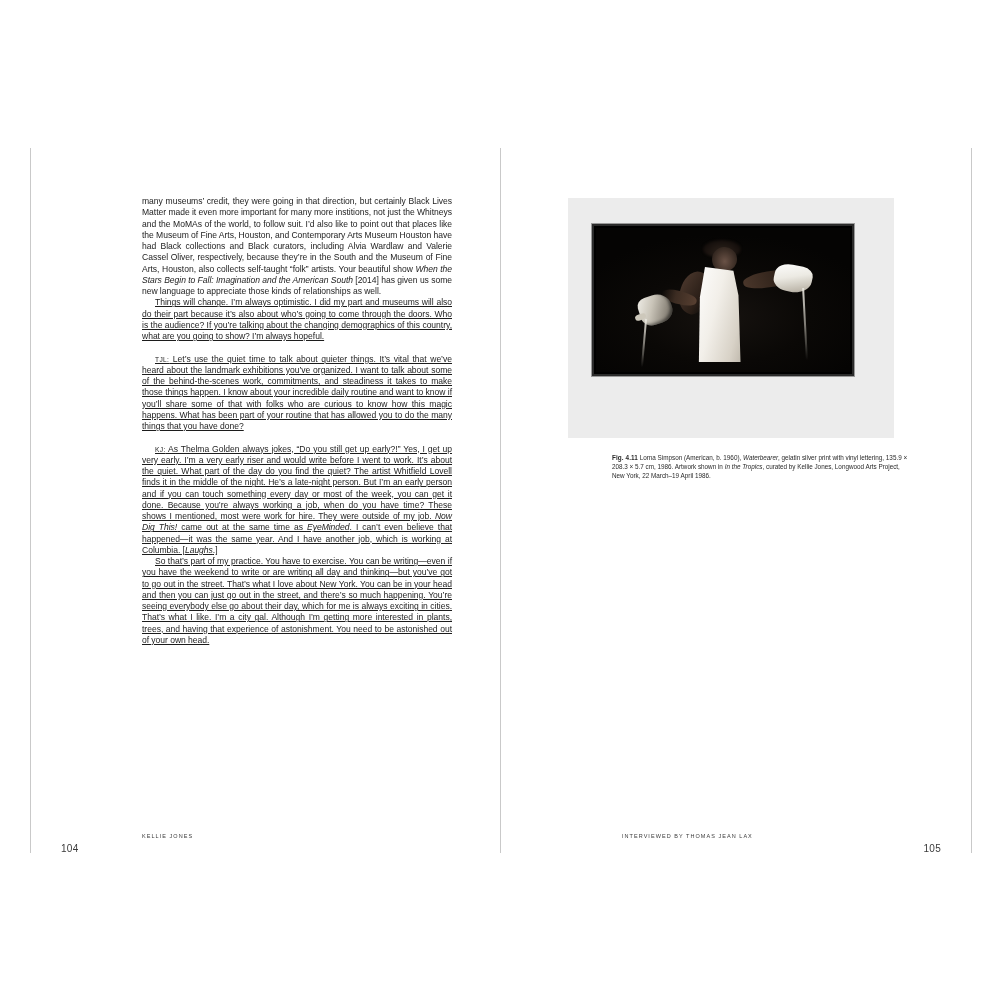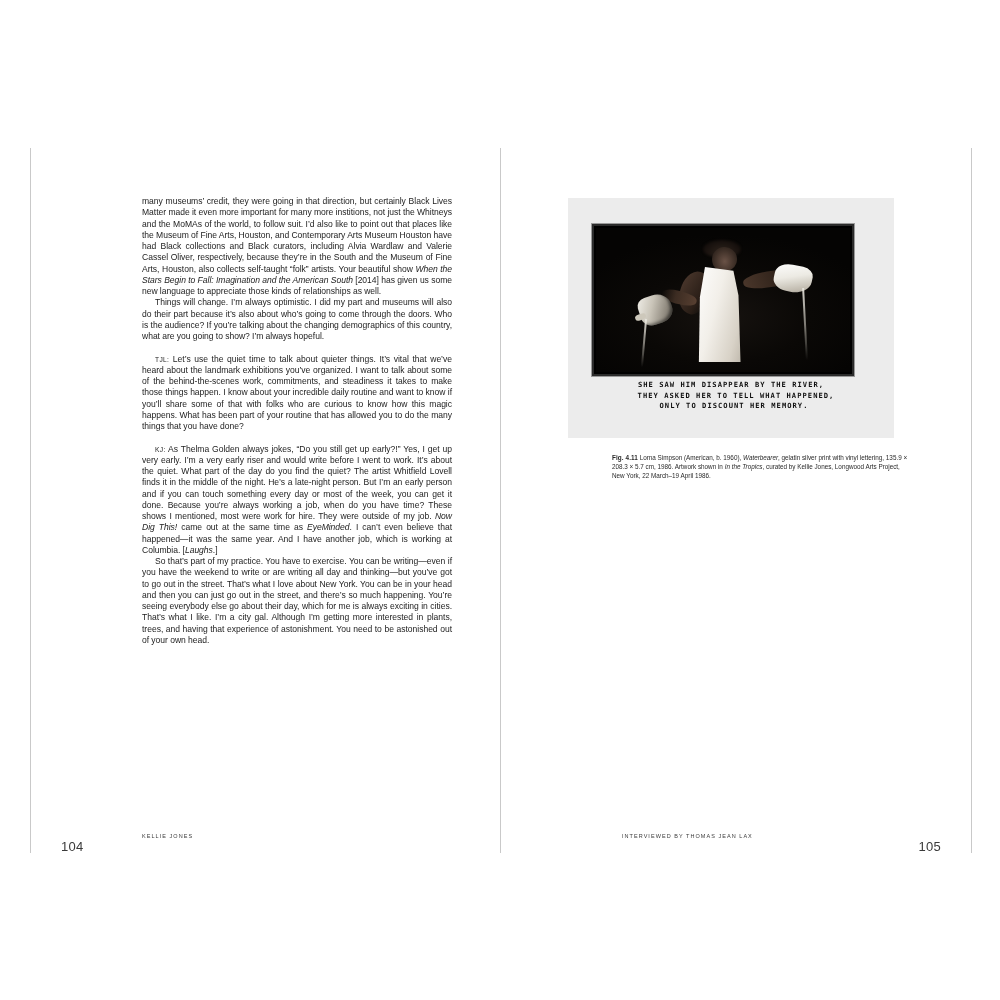--- a/index.html
+++ b/index.html
@@ -45,21 +45,21 @@
   p.body {
     margin: 0;
     font-size: 8.55px;
     line-height: 11.25px;
     text-align: justify;
     letter-spacing: -0.02px;
     word-spacing: -0.1px;
     color: #1c1c1c;
     -webkit-font-smoothing: antialiased;
   }
-  p.body + p.body { text-indent: 13px; }
+  p.body + p.body { text-indent: 13px; text-decoration: underline; }
   p.body.newspeak { text-indent: 0; margin-top: 11.25px; }
   p.body.first { text-indent: 0; }
 
   .speaker {
     font-size: 6.6px;
     letter-spacing: 0.35px;
     text-transform: uppercase;
   }
   .ital { font-style: italic; }
 
@@ -230,21 +230,21 @@
     height: 20px;
     font-size: 5.5px;
     letter-spacing: 1.05px;
     text-transform: uppercase;
     color: #3a3a3a;
     white-space: nowrap;
   }
   .folio {
     position: absolute;
     bottom: 0;
-    font-size: 13px;
+    font-size: 10px;
     letter-spacing: .3px;
     color: #3a3a3a;
   }
   .f-left-run  { left: 111px; bottom: 0; }
   .f-left-num  { left: 30px;  bottom: -1px; }
   .f-right-run { left: 121px; bottom: 0; }
   .f-right-num { right: 30px; bottom: -1px; margin-left: 40px; }
 </style>
 </head>
 <body>
@@ -283,25 +283,20 @@
           <div class="fig-arm-r"></div>
           <div class="fig-dress"></div>
           <div class="fig-arm-l"></div>
           <div class="pitcher-r"></div>
           <div class="pitcher-l"></div>
           <div class="pitcher-l-spout"></div>
           <div class="water water-l"></div>
           <div class="water water-r"></div>
         </div>
       </div>
-      <div class="plate-text">
-        <div>SHE SAW HIM DISAPPEAR BY THE RIVER,</div>
-        <div>THEY ASKED HER TO TELL WHAT HAPPENED,</div>
-        <div>ONLY TO DISCOUNT HER MEMORY.</div>
-      </div>
     </div>
 
     <div class="figcap"><b>Fig. 4.11</b><span>  Lorna Simpson (American, b. 1960), </span><span class="ital">Waterbearer</span><span>, gelatin silver print with vinyl lettering, 135.9 × 208.3 × 5.7 cm, 1986. Artwork shown in </span><span class="ital">In the Tropics</span><span>, curated by Kellie Jones, Longwood Arts Project, New York, 22 March–19 April 1986.</span></div>
 
     <div class="footer f-right-run">Interviewed by Thomas Jean Lax</div>
     <div class="folio f-right-num">105</div>
   </div>
 
 </div>
 

